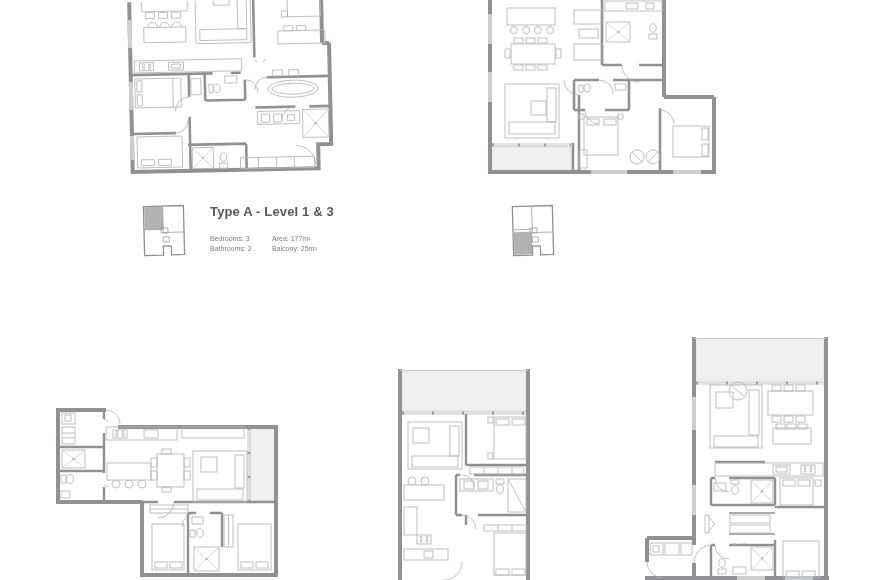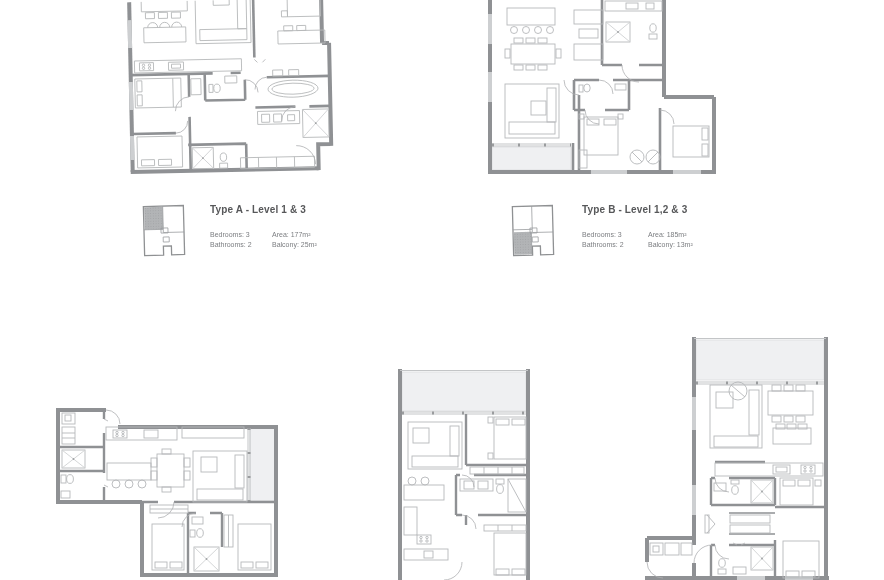--- a/index.html
+++ b/index.html
@@ -4,21 +4,21 @@
 <style>
   html,body{margin:0;padding:0;background:#fff;}
   .stage{position:relative;width:884px;height:580px;background:#ffffff;overflow:hidden;
          font-family:"Liberation Sans",sans-serif;}
   svg.plan{position:absolute;overflow:hidden;}
   .plan-a{transform:rotate(-1.2deg);}
   .label-block{position:absolute;display:flex;align-items:flex-start;}
   .keyplan{flex:0 0 auto;transform:rotate(-1.5deg);}
   .label-text{margin-left:23px;}
   .label-text.b{margin-left:26px;}
-  .unit-title{font-size:10px;font-weight:bold;color:#57585a;letter-spacing:.15px;white-space:nowrap;}
+  .unit-title{font-size:13px;font-weight:bold;color:#57585a;letter-spacing:.15px;white-space:nowrap;}
   .specs{display:flex;margin-top:15px;}
   .spec-col{display:flex;flex-direction:column;}
   .spec-col.c1{width:62px;}
   .spec-col.c1b{width:66px;}
   .spec{font-size:7px;line-height:9.5px;color:#7b7d80;white-space:nowrap;}
 </style>
 </head>
 <body>
 
 <div class="stage">
@@ -603,28 +603,15 @@
       </defs>
       <path d="M2,2 H42 V51 H29 V42 H21 V51 H2 Z" fill="#ffffff" stroke="#8f9193" stroke-width="1.3"></path>
       <rect x="2.7" y="27.7" width="17.6" height="22.6" fill="#b2b4b6"></rect>
       <rect x="2.7" y="27.7" width="17.6" height="22.6" fill="url(#kpB-dots)"></rect>
       <g stroke="#9b9da0" stroke-width="0.8" fill="none">
         <path d="M21.3,2 V25.3 M2,25.3 H21.3 M21.3,28.5 H42 M21.3,25.3 V28.5 M20.3,27.7 V50.3"></path>
         <rect x="19" y="24" width="7" height="5"></rect>
           <rect x="21" y="33" width="6" height="5"></rect>
       </g>
     </svg>
-    <div class="label-text b">
-      <div class="unit-title">Type B - Level 1,2 &amp; 3</div>
-      <div class="specs">
-        <div class="spec-col c1b">
-          <div class="spec">Bedrooms: 3</div>
-          <div class="spec">Bathrooms: 2</div>
-        </div>
-        <div class="spec-col">
-          <div class="spec">Area: 185m²</div>
-          <div class="spec">Balcony: 13m²</div>
-        </div>
-      </div>
-    </div>
   </div>
 
 </div>
 
 </body></html>

